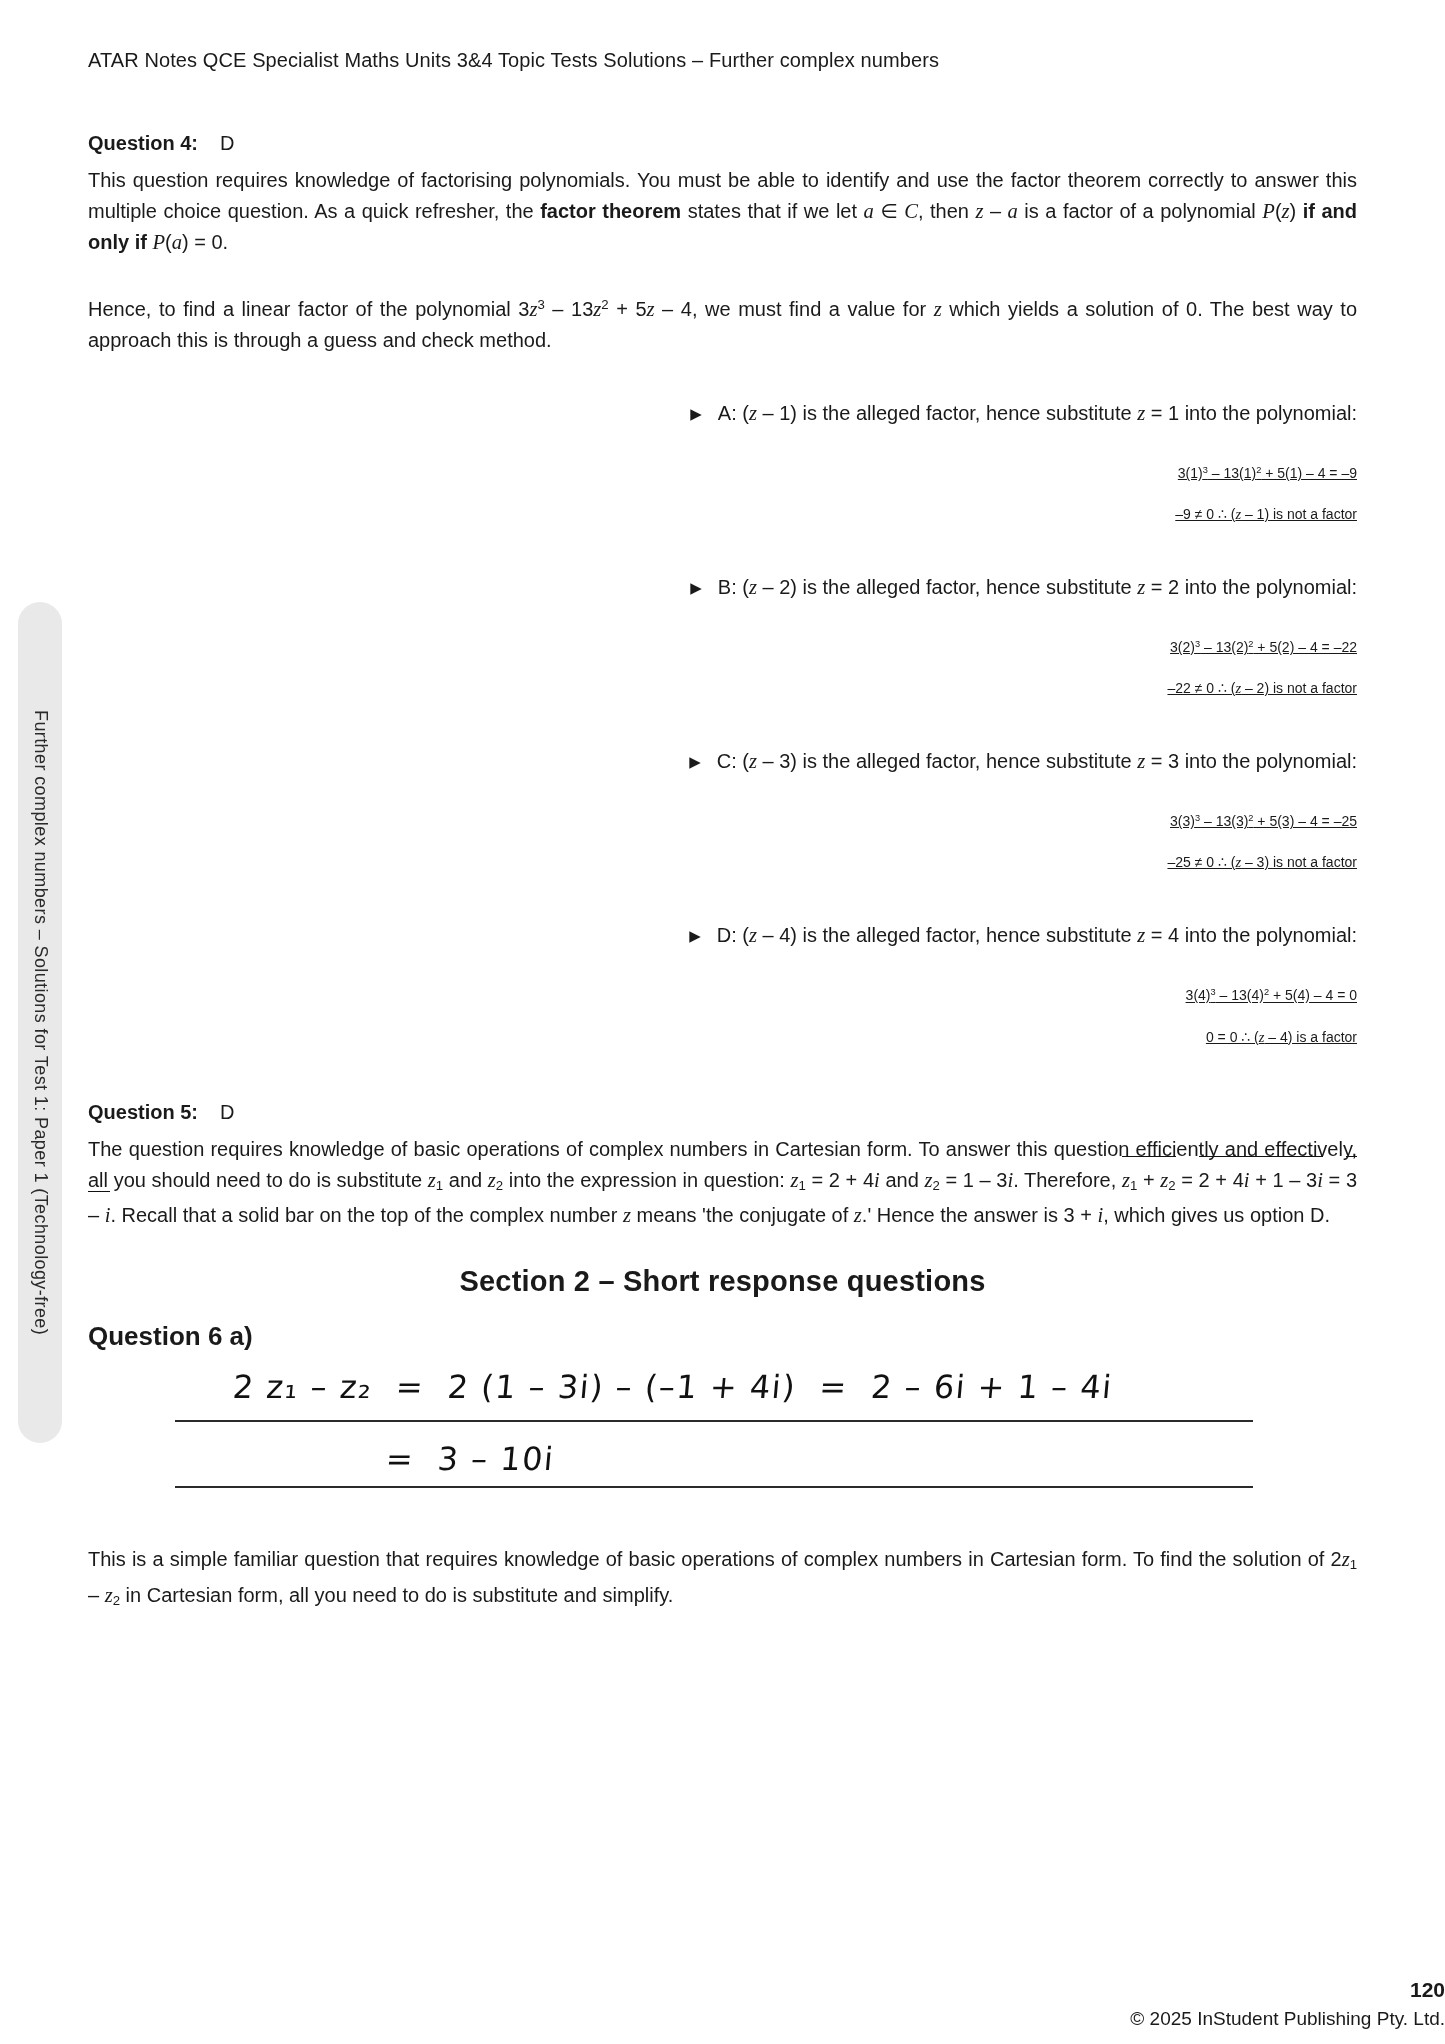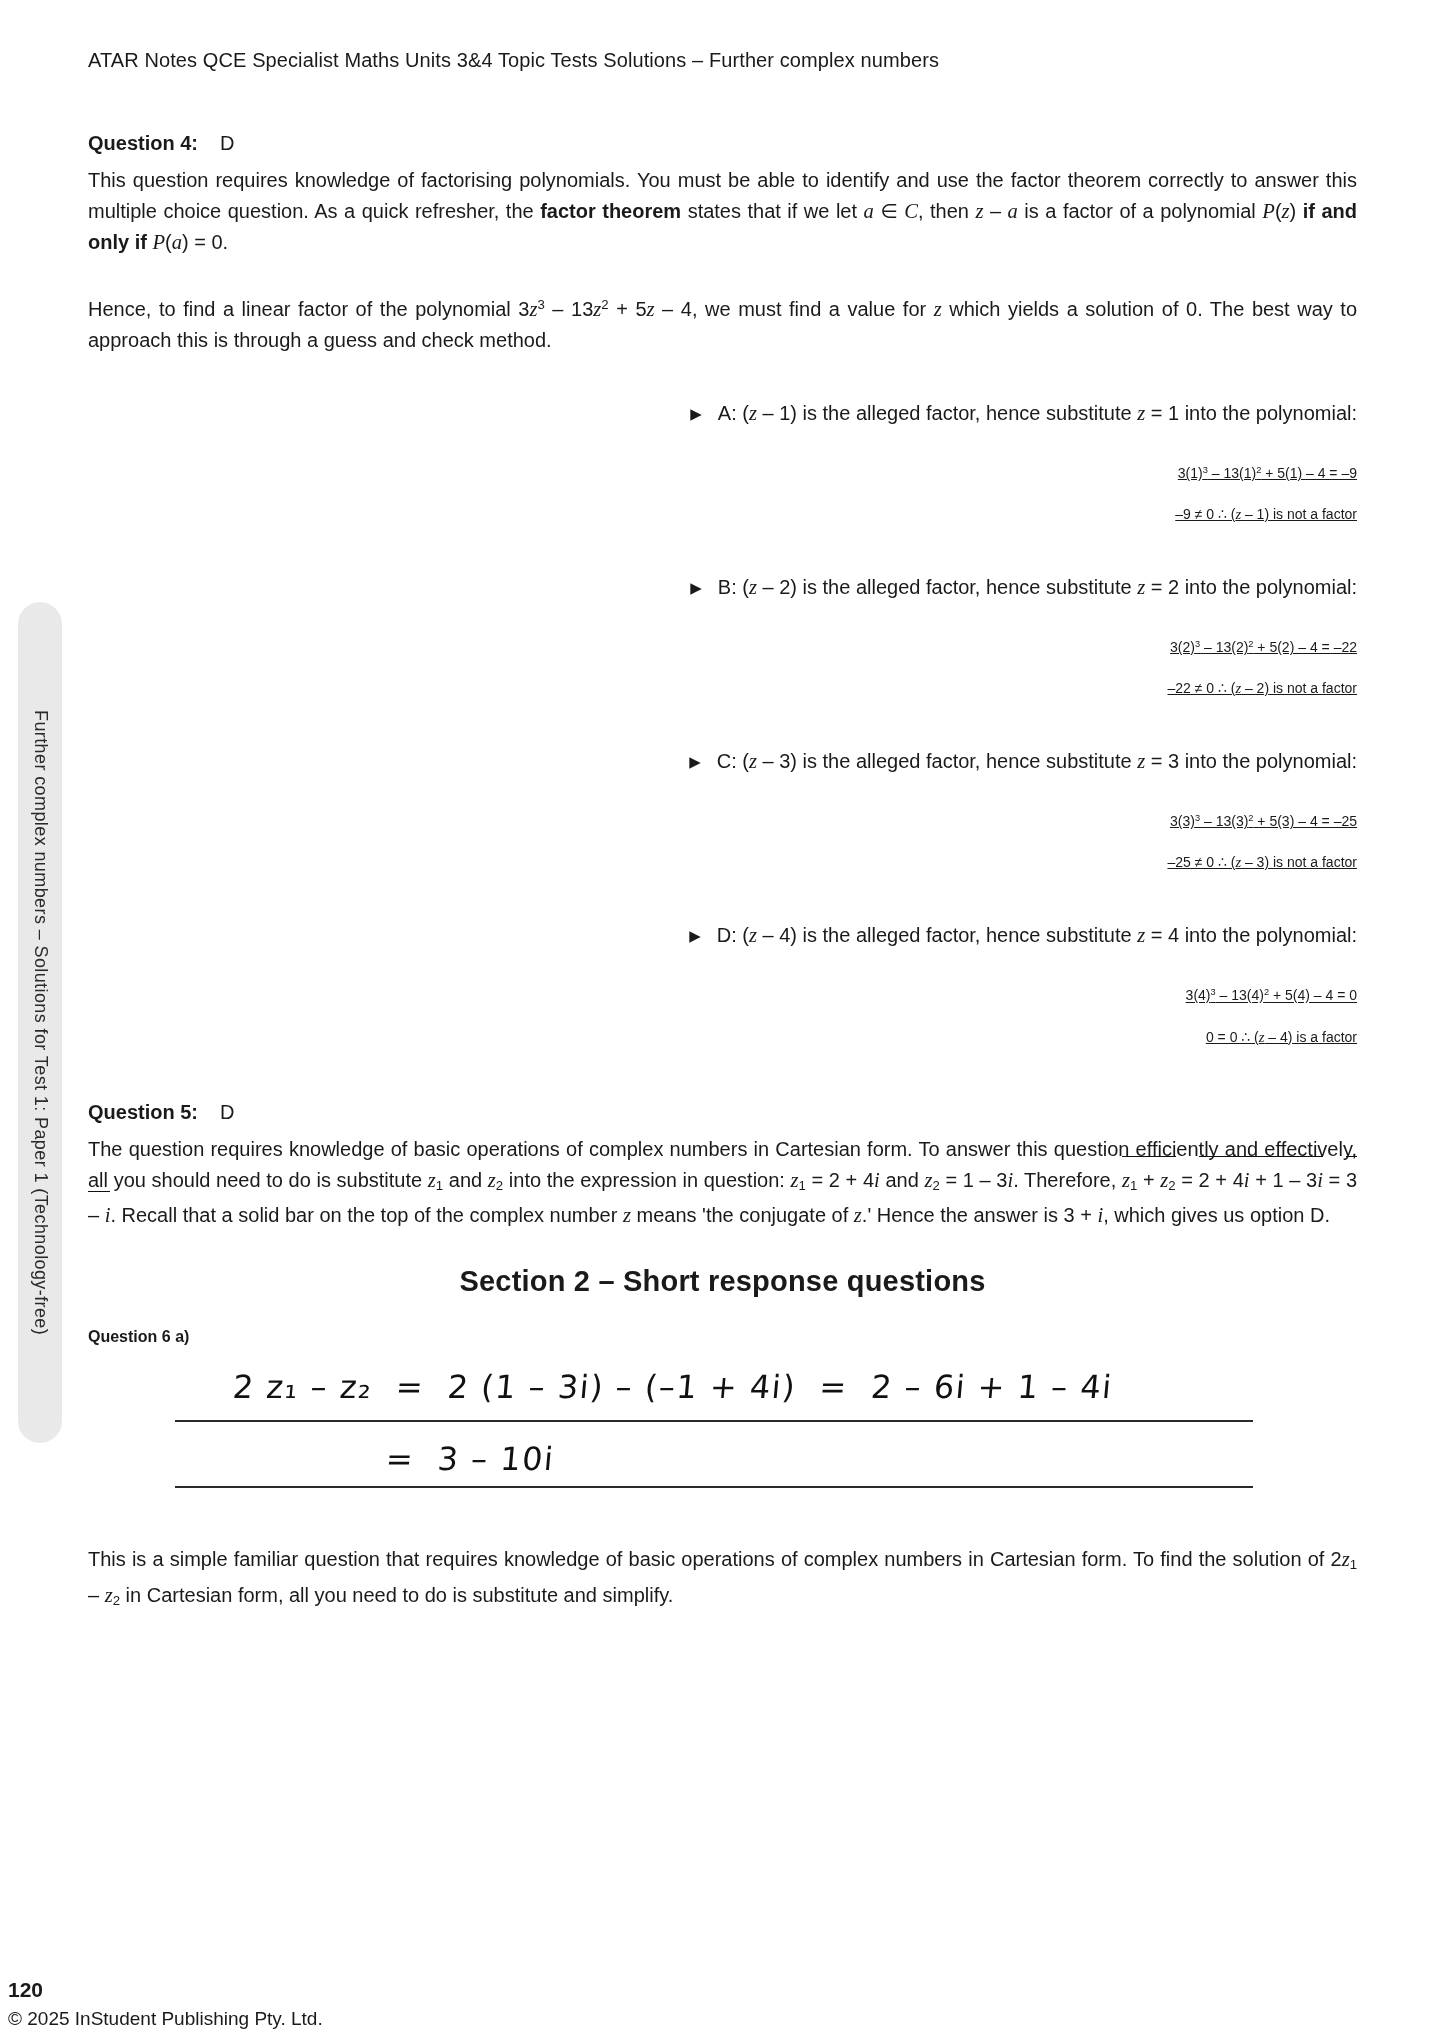--- a/index.html
+++ b/index.html
@@ -20,35 +20,35 @@
   .bullet-block{margin-top:42px;text-align:right;}
   .bullet{margin:0 0 0 34px;font-size:20px;line-height:31px;}
   .bullet .marker{font-size:15px;margin-right:16px;vertical-align:1px;}
 
   .eq{font-size:14px;line-height:31px;text-decoration:underline;}
   .eq1{margin-top:26px;margin-left:393px;}
   .eq2{margin-top:10px;margin-left:622px;}
 
   .section-heading{margin:30px 0 0 0;font-size:29px;line-height:40px;font-weight:700;letter-spacing:0.2px;text-align:center;}
 
-  .q6-label{margin-top:20px;font-size:16px;line-height:31px;font-weight:700;}
+  .q6-label{margin-top:20px;font-size:26px;line-height:31px;font-weight:700;}
 
   .hw-line{border-bottom:2.2px solid #2b2b2b;margin-left:87px;width:1078px;}
   .hw-line.hw1{margin-top:16px;height:52px;}
   .hw-line.hw2{margin-top:18px;height:46px;}
   .hw-text{display:inline-block;transform:skewX(-5deg);font-size:32px;letter-spacing:1.5px;font-family:"DejaVu Sans",sans-serif;color:#111;white-space:pre;}
   .hw1 .hw-text{padding-left:58px;}
   .hw2 .hw-text{padding-left:211px;}
 
   .explanation{margin-top:56px;}
 
   .side-tab{position:absolute;left:18px;top:602px;width:44px;height:841px;background:#e9e9e9;border-radius:22px;display:flex;align-items:center;justify-content:center;}
   .side-tab-text{writing-mode:vertical-rl;font-size:18px;color:#2a2a2a;letter-spacing:0.4px;white-space:nowrap;}
 
-  .footer{position:absolute;left:8px;right:0;bottom:12px;text-align:left;}
+  .footer{position:absolute;left:16px;right:0;bottom:12px;text-align:right;}
   .page-number{font-size:21px;font-weight:700;line-height:26px;}
   .copyright{font-size:19px;line-height:26px;margin-top:3px;}
 
   
   .b{font-weight:700;}
   .i{font-style:italic;font-family:"Liberation Serif","DejaVu Serif",serif;font-size:103%;}
   .sup{font-size:66%;vertical-align:0.55em;}
   .sub{font-size:66%;vertical-align:-0.2em;}
   .ov{border-top:1.7px solid #111;padding-top:12px;}
 </style>

